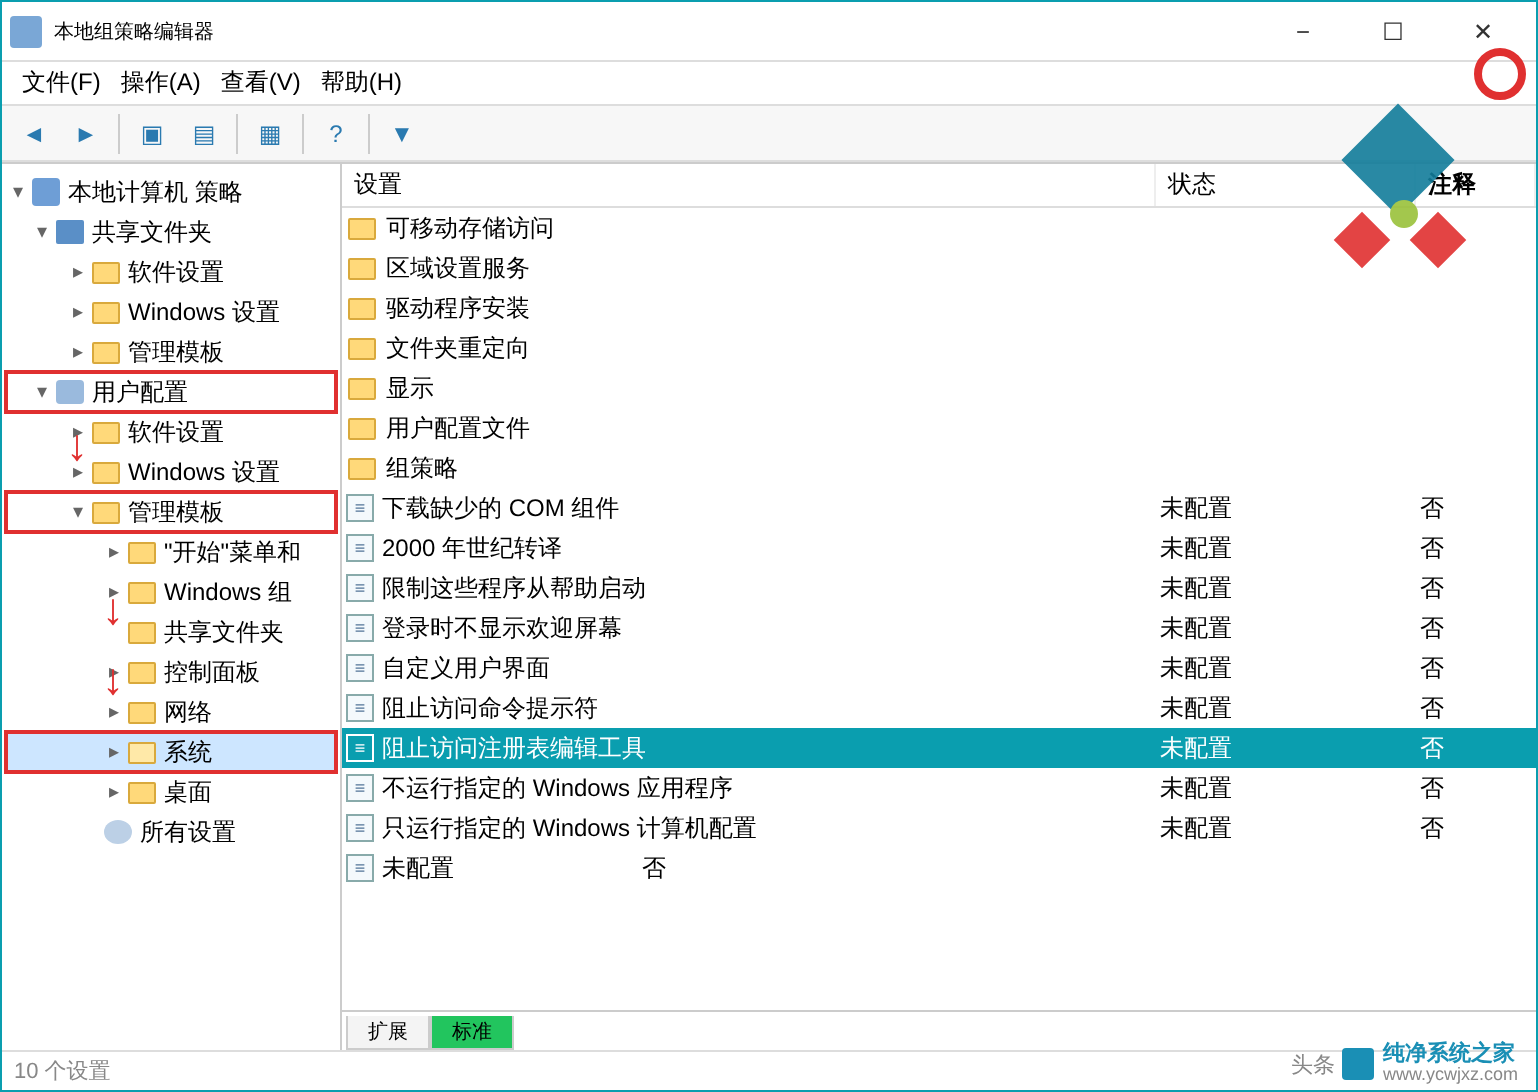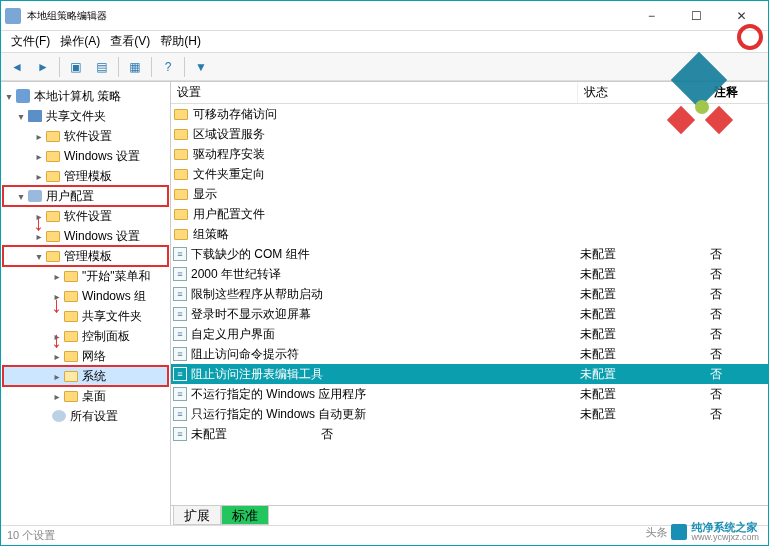--- a/index.html
+++ b/index.html
@@ -37,21 +37,21 @@
   .list-body { flex: 1; overflow-y: auto; overflow-x: hidden; }
   .row { height: 20px; display: flex; align-items: center; padding-left: 2px; }
   .row .ico-f { width: 16px; height: 16px; margin-right: 4px; display: inline-flex; align-items: center; justify-content: center; }
   .row .ico-f .ico-folder { width: 14px; height: 11px; }
   .row .ico-s { width: 14px; height: 14px; margin-right: 4px; border: 1px solid #8aa; display: inline-flex; align-items: center; justify-content: center; font-size: 9px; color: #579; background: #f4f9fc; }
   .row .txt { flex: 1; }
   .row .state { width: 130px; }
   .row .comment { width: 58px; }
   .row.selected { background: #0a9eaf; color: #fff; }
   .row.selected .ico-s { border-color: #fff; color: #fff; background: transparent; }
-  .tabs { height: 20px; display: flex; border-top: 1px solid #ccc; padding-left: 2px; gap: 0; font-size: 13px; }
+  .tabs { height: 20px; display: flex; align-items: flex-end; border-top: 1px solid #ccc; padding-left: 2px; gap: 0; font-size: 10px; }
   .tab { padding: 1px 10px; border: 1px solid #ccc; border-top: none; background: #f4f4f4; position: relative; top: 0px; }
   .tab.active { background: #22c55e; }
   .statusbar { height: 20px; border-top: 1px solid #ddd; padding: 2px 6px; font-size: 11px; color: #888; display: flex; align-items: center; }
   .arrow-down { position: absolute; color: #e03030; font-size: 22px; font-weight: bold; pointer-events: none; }
   .watermark { position: absolute; right: 20px; top: 60px; width: 100px; height: 80px; pointer-events: none; opacity: 0.9; }
   .wm-top { position:absolute; top:0; left:30px; width:40px; height:40px; background:#127d9b; transform: rotate(45deg);}
   .wm-dot { position:absolute; top:40px; left:46px; width:14px; height:14px; background:#9ac13a; border-radius:50%;}
   .wm-l { position:absolute; top:50px; left:22px; width:20px; height:20px; background:#e03030; transform: rotate(45deg);}
   .wm-r { position:absolute; top:50px; left:60px; width:20px; height:20px; background:#e03030; transform: rotate(45deg);}
   .footer-mark { position:absolute; right:10px; bottom:4px; font-size:11px; color:#555; display:flex; align-items:center; gap:4px;}
@@ -325,21 +325,21 @@
             <span class="comment">否</span>
           </div>
           <div class="row">
             <span class="ico-s">≡</span>
             <span class="txt">不运行指定的 Windows 应用程序</span>
             <span class="state">未配置</span>
             <span class="comment">否</span>
           </div>
           <div class="row">
             <span class="ico-s">≡</span>
-            <span class="txt">只运行指定的 Windows 自动更新</span>
+            <span class="txt">只运行指定的 Windows 计算机配置</span>
             <span class="state">未配置</span>
             <span class="comment">否</span>
           </div>
           <div class="row">
             <span class="ico-s">≡</span>
             <span class="state">未配置</span>
             <span class="comment">否</span>
           </div>
         </div>
       <div class="tabs">

